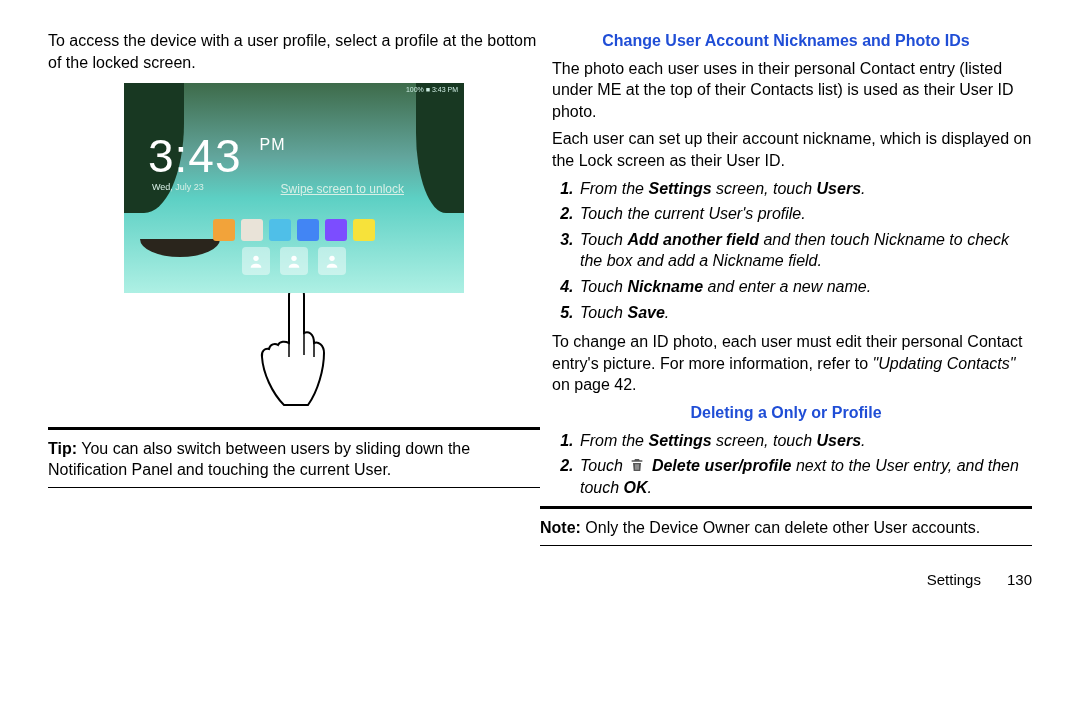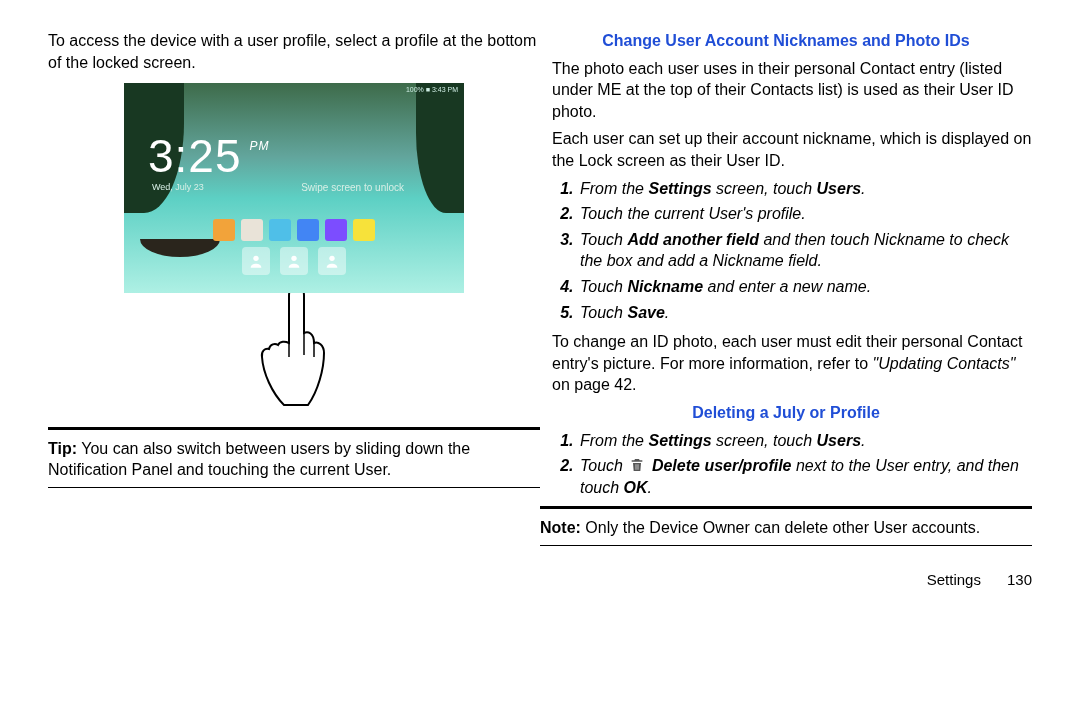--- a/index.html
+++ b/index.html
@@ -38,23 +38,23 @@
   .trash svg { display:block; }
   .screenshot {
     width: 340px; height: 210px;
     margin: 10px auto 0;
     position: relative;
     background: linear-gradient(180deg, #3e6b4a 0%, #62a59c 35%, #5dd0c4 55%, #aef0e4 100%);
     overflow: hidden;
   }
   .status { position:absolute; top:2px; right:6px; font-size:7px; color:#cfeee4; }
   .clock { position:absolute; top:42px; left:24px; color:#fff; font-weight:300; font-size:46px; letter-spacing:1px; }
-  .pm { font-size:12px; margin-left:8px; vertical-align:22px;font-style:italic; }
+  .pm { font-size:16px; margin-left:18px; vertical-align:22px; }
   .date { position:absolute; top:98px; left:28px; color:#d8efe6; font-size:9px;text-align:center; }
-  .swipe { position:absolute; top:98px; right:60px; color:#d8efe6; font-size:10px; }
+  .swipe { position:absolute; top:98px; right:60px; color:#d8efe6; font-size:12px;text-decoration:underline; }
   .cliff1, .cliff2 { position:absolute; top:0; width:60px; height:130px; background:#183822; }
   .cliff1 { left:0; border-bottom-right-radius:40px 90px; }
   .cliff2 { right:0; border-bottom-left-radius:30px 80px; width:48px; }
   .boat { position:absolute; left:16px; bottom:36px; width:80px; height:18px;
           background:#2a251c; border-radius:0 0 40px 40px / 0 0 18px 18px; }
   .tile-row { position:absolute; bottom:52px; left:50%; transform:translateX(-50%); display:flex; gap:6px; }
   .tile { width:22px; height:22px; border-radius:3px; }
   .user-row { position:absolute; bottom:18px; left:50%; transform:translateX(-50%); display:flex; gap:10px; }
   .user { width:28px; height:28px; border-radius:4px; background:rgba(255,255,255,.45); display:flex; align-items:center; justify-content:center; }
   .user svg { display:block; }
@@ -66,21 +66,21 @@
 
 <div class="cols">
   <div class="col">
     <p>To access the device with a user profile, select a profile at the bottom of the locked screen.</p>
 
     <div class="screenshot">
       <div class="cliff1"></div>
         <div class="cliff2"></div>
       <div class="status">100% ■ 3:43 PM</div>
       <div class="clock">
-        <span>3:25</span><span class="pm">PM</span>
+        <span>3:43</span><span class="pm">PM</span>
       </div>
       <div class="date">Wed, July 23</div>
       <div class="swipe">Swipe screen to unlock</div>
       <div class="boat"></div>
       <div class="tile-row">
         <div class="tile" style="background:#f2a33a"></div>
         <div class="tile" style="background:#e9e3d8"></div>
         <div class="tile" style="background:#4fbfe8"></div>
         <div class="tile" style="background:#4285f4"></div>
         <div class="tile" style="background:#7c4dff"></div>
@@ -134,21 +134,21 @@
       <li>Touch the current User's profile.</li>
       <li><span>Touch </span><span class="bold">Add another field</span><span> and then touch Nickname to check the box and add a Nickname field.</span></li>
       <li><span>Touch </span><span class="bold">Nickname</span><span> and enter a new name.</span></li>
       <li><span>Touch </span><span class="bold">Save</span><span>.</span></li>
     </ol>
 
     <p class="indent">
       <span>To change an ID photo, each user must edit their personal Contact entry's picture. For more information, refer to </span><span class="italic">"Updating Contacts"</span><span> on page 42.</span>
     </p>
 
-    <div class="heading">Deleting a July or Profile</div>
+    <div class="heading">Deleting a Only or Profile</div>
 
     <ol>
       <li><span>From the </span><span class="bold">Settings</span><span> screen, touch </span><span class="bold">Users</span><span>.</span></li>
       <li>
         <span>Touch </span>
         <span class="trash">
           <svg width="16" height="16" viewBox="0 0 24 24" fill="#555">
             <path d="M9 3h6l1 2h4v2H4V5h4l1-2zM6 9h12l-1 12H7L6 9zm4 2v8h1v-8h-1zm3 0v8h1v-8h-1z"></path>
           </svg>
         </span>

